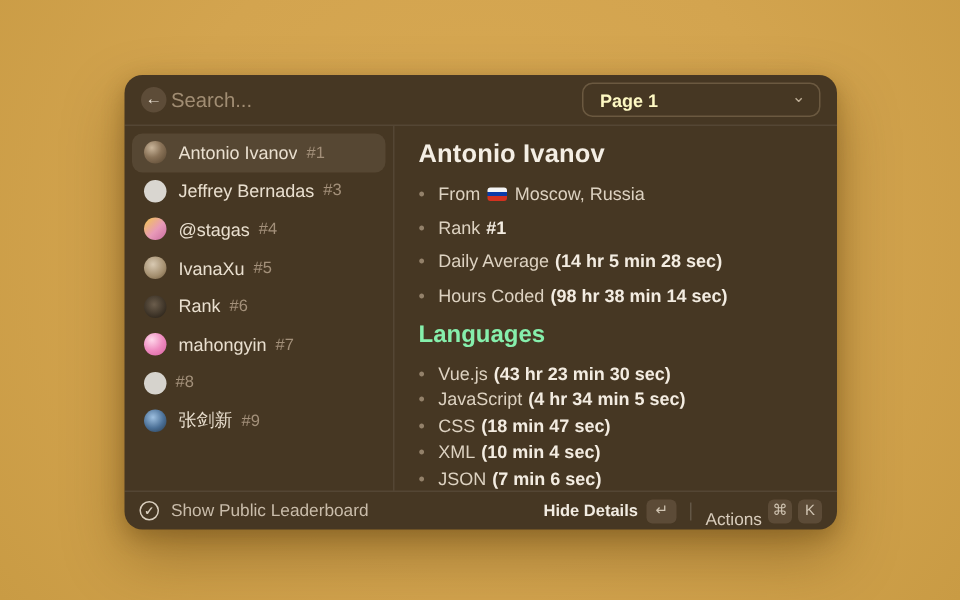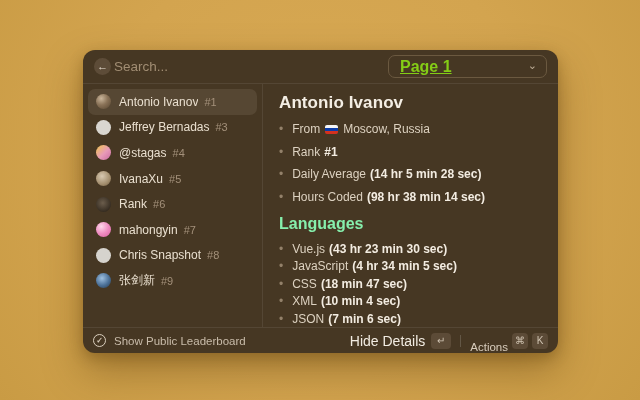--- a/index.html
+++ b/index.html
@@ -24,21 +24,21 @@
   .back-btn {
     width:17px; height:17px; border-radius:50%; background:#5d4c38;
     color:#e8dfd2; font-size:11px; line-height:17px; text-align:center;
     flex:0 0 17px; cursor:default; user-select:none;
   }
   .search-ph { margin-left:3px; font-size:13.5px; color:#a18d73; flex:1; }
   .page-dd {
     width:159px; height:23px; border:1px solid #6b5940; border-radius:7px;
     display:flex; align-items:center; padding:0 9px 0 11px;
   }
-  .page-dd .val { font-size:16px; font-weight:700; color:#84cc16; flex:1;text-decoration:underline; }
+  .page-dd .val { font-size:12px; font-weight:700; color:#fef9c3; flex:1; }
   .page-dd .chev { font-size:11px; color:#bcac95; line-height:10px; margin-top:-4px; }
   
   .content { flex:1; display:flex; min-height:0; }
   .list {
     width:180px; flex:0 0 180px; padding:5px 5px; overflow:hidden;
     border-right:1px solid rgba(255,255,255,.08);
   }
   .row {
     height:25.6px; display:flex; align-items:center; padding:0 8px;
     border-radius:7px; font-size:12px;
@@ -68,21 +68,21 @@
   .ftr {
     height:26px; flex:0 0 26px; display:flex; align-items:center;
     padding:0 10px; border-top:1px solid rgba(255,255,255,.08);
   }
   .ext-icon {
     width:13px; height:13px; border-radius:50%; border:1.4px solid #d9cebd;
     color:#d9cebd; font-size:8px; line-height:11px; text-align:center;
     flex:0 0 13px; font-weight:700;
   }
   .ftr .lft-lbl { margin-left:8px; font-size:11.5px; color:#c9bcaa; flex:1; }
-  .ftr .hide-lbl { font-size:14px; font-weight:400; color:#f2ece2; }
+  .ftr .hide-lbl { font-size:11px; font-weight:700; color:#f2ece2; }
   .kcap {
     background:#5c4b37; border-radius:4px; color:#cfc3b1;
     height:16px; min-width:16px; padding:0 3px; margin-left:6px;
     font-size:10px; line-height:16px; text-align:center;
   }
   .kcap.wide { min-width:20px; }
   .vsep { width:1px; height:12px; background:rgba(255,255,255,.16); margin:0 9px; }
   .ftr .act-lbl { font-size:11.5px; color:#d8ccbc;margin-top:13px; }
   .kgroup { display:flex; }
   .kgroup .kcap { margin-left:4px; }
@@ -131,21 +131,20 @@
         <span class="nm">Rank</span>
         <span class="rk">#6</span>
       </div>
       <div class="row">
         <span class="avatar" style="background:radial-gradient(circle at 35% 30%, #ffd7ea 0%, #ef8cc0 50%, #d75f9f 100%)"></span>
         <span class="nm">mahongyin</span>
         <span class="rk">#7</span>
       </div>
       <div class="row">
         <span class="avatar" style="background:#d6d3cd"></span>
-        <span class="nm">Chris Snapshot</span>
         <span class="rk">#8</span>
       </div>
       <div class="row">
         <span class="avatar" style="background:radial-gradient(circle at 40% 35%, #9ec0e0 0%, #4a6f96 55%, #27384a 100%)"></span>
         <span class="nm">张剑新</span>
         <span class="rk">#9</span>
       </div>
     </div>
 
     <div class="detail">

